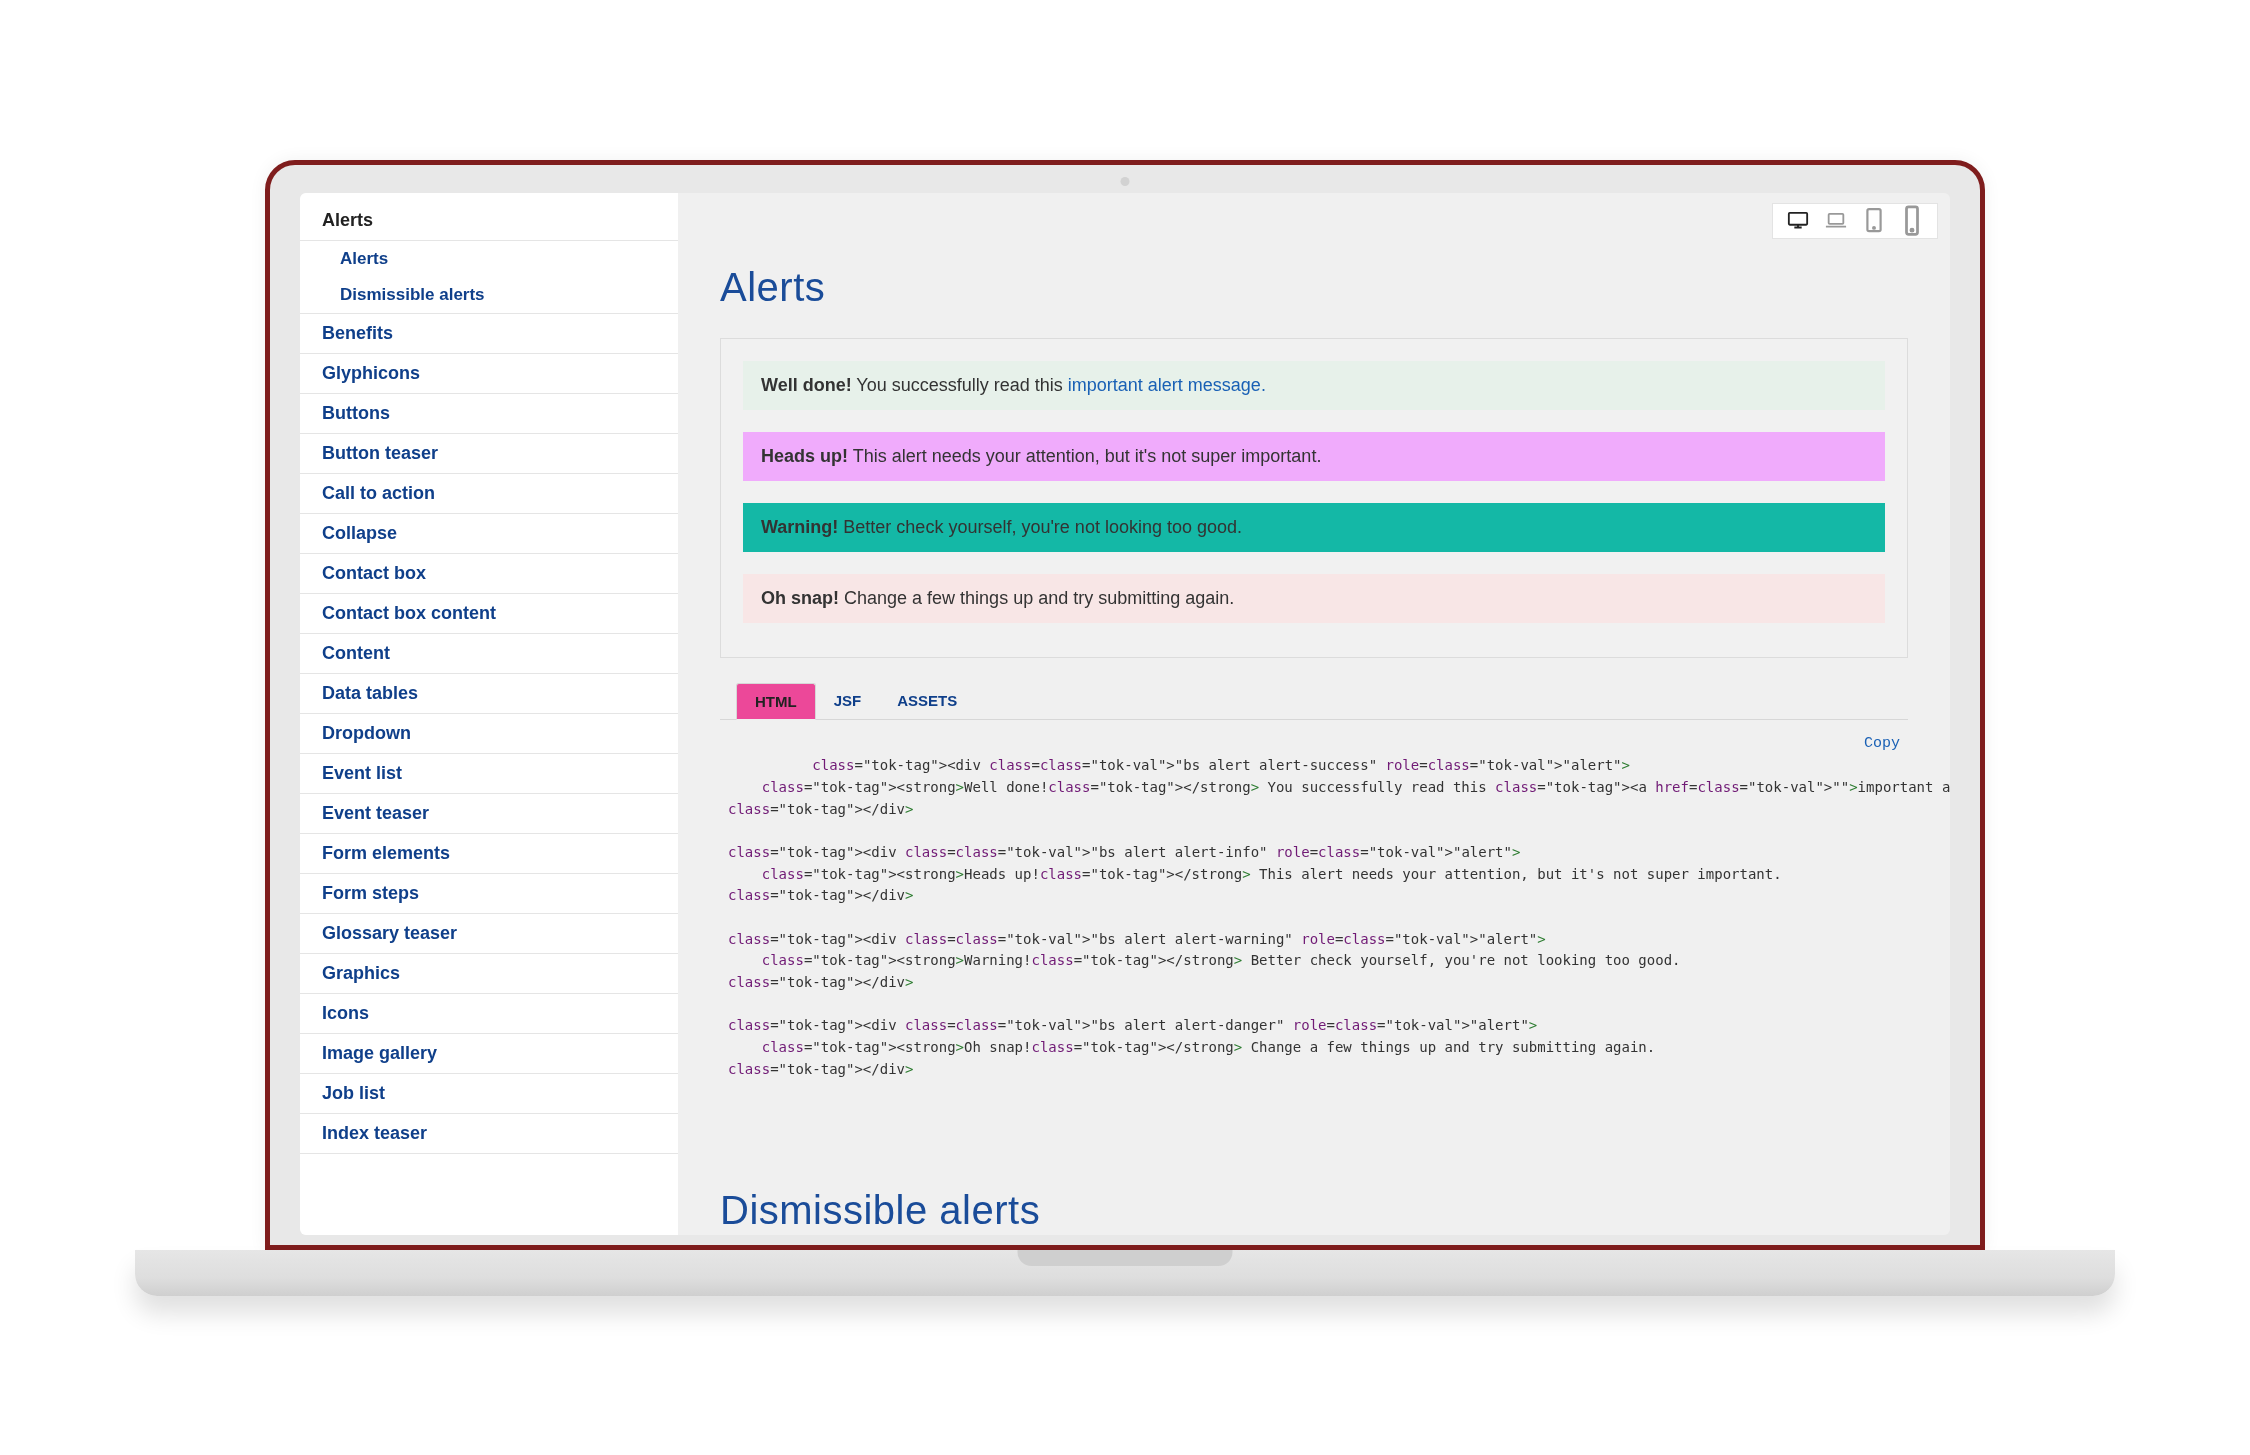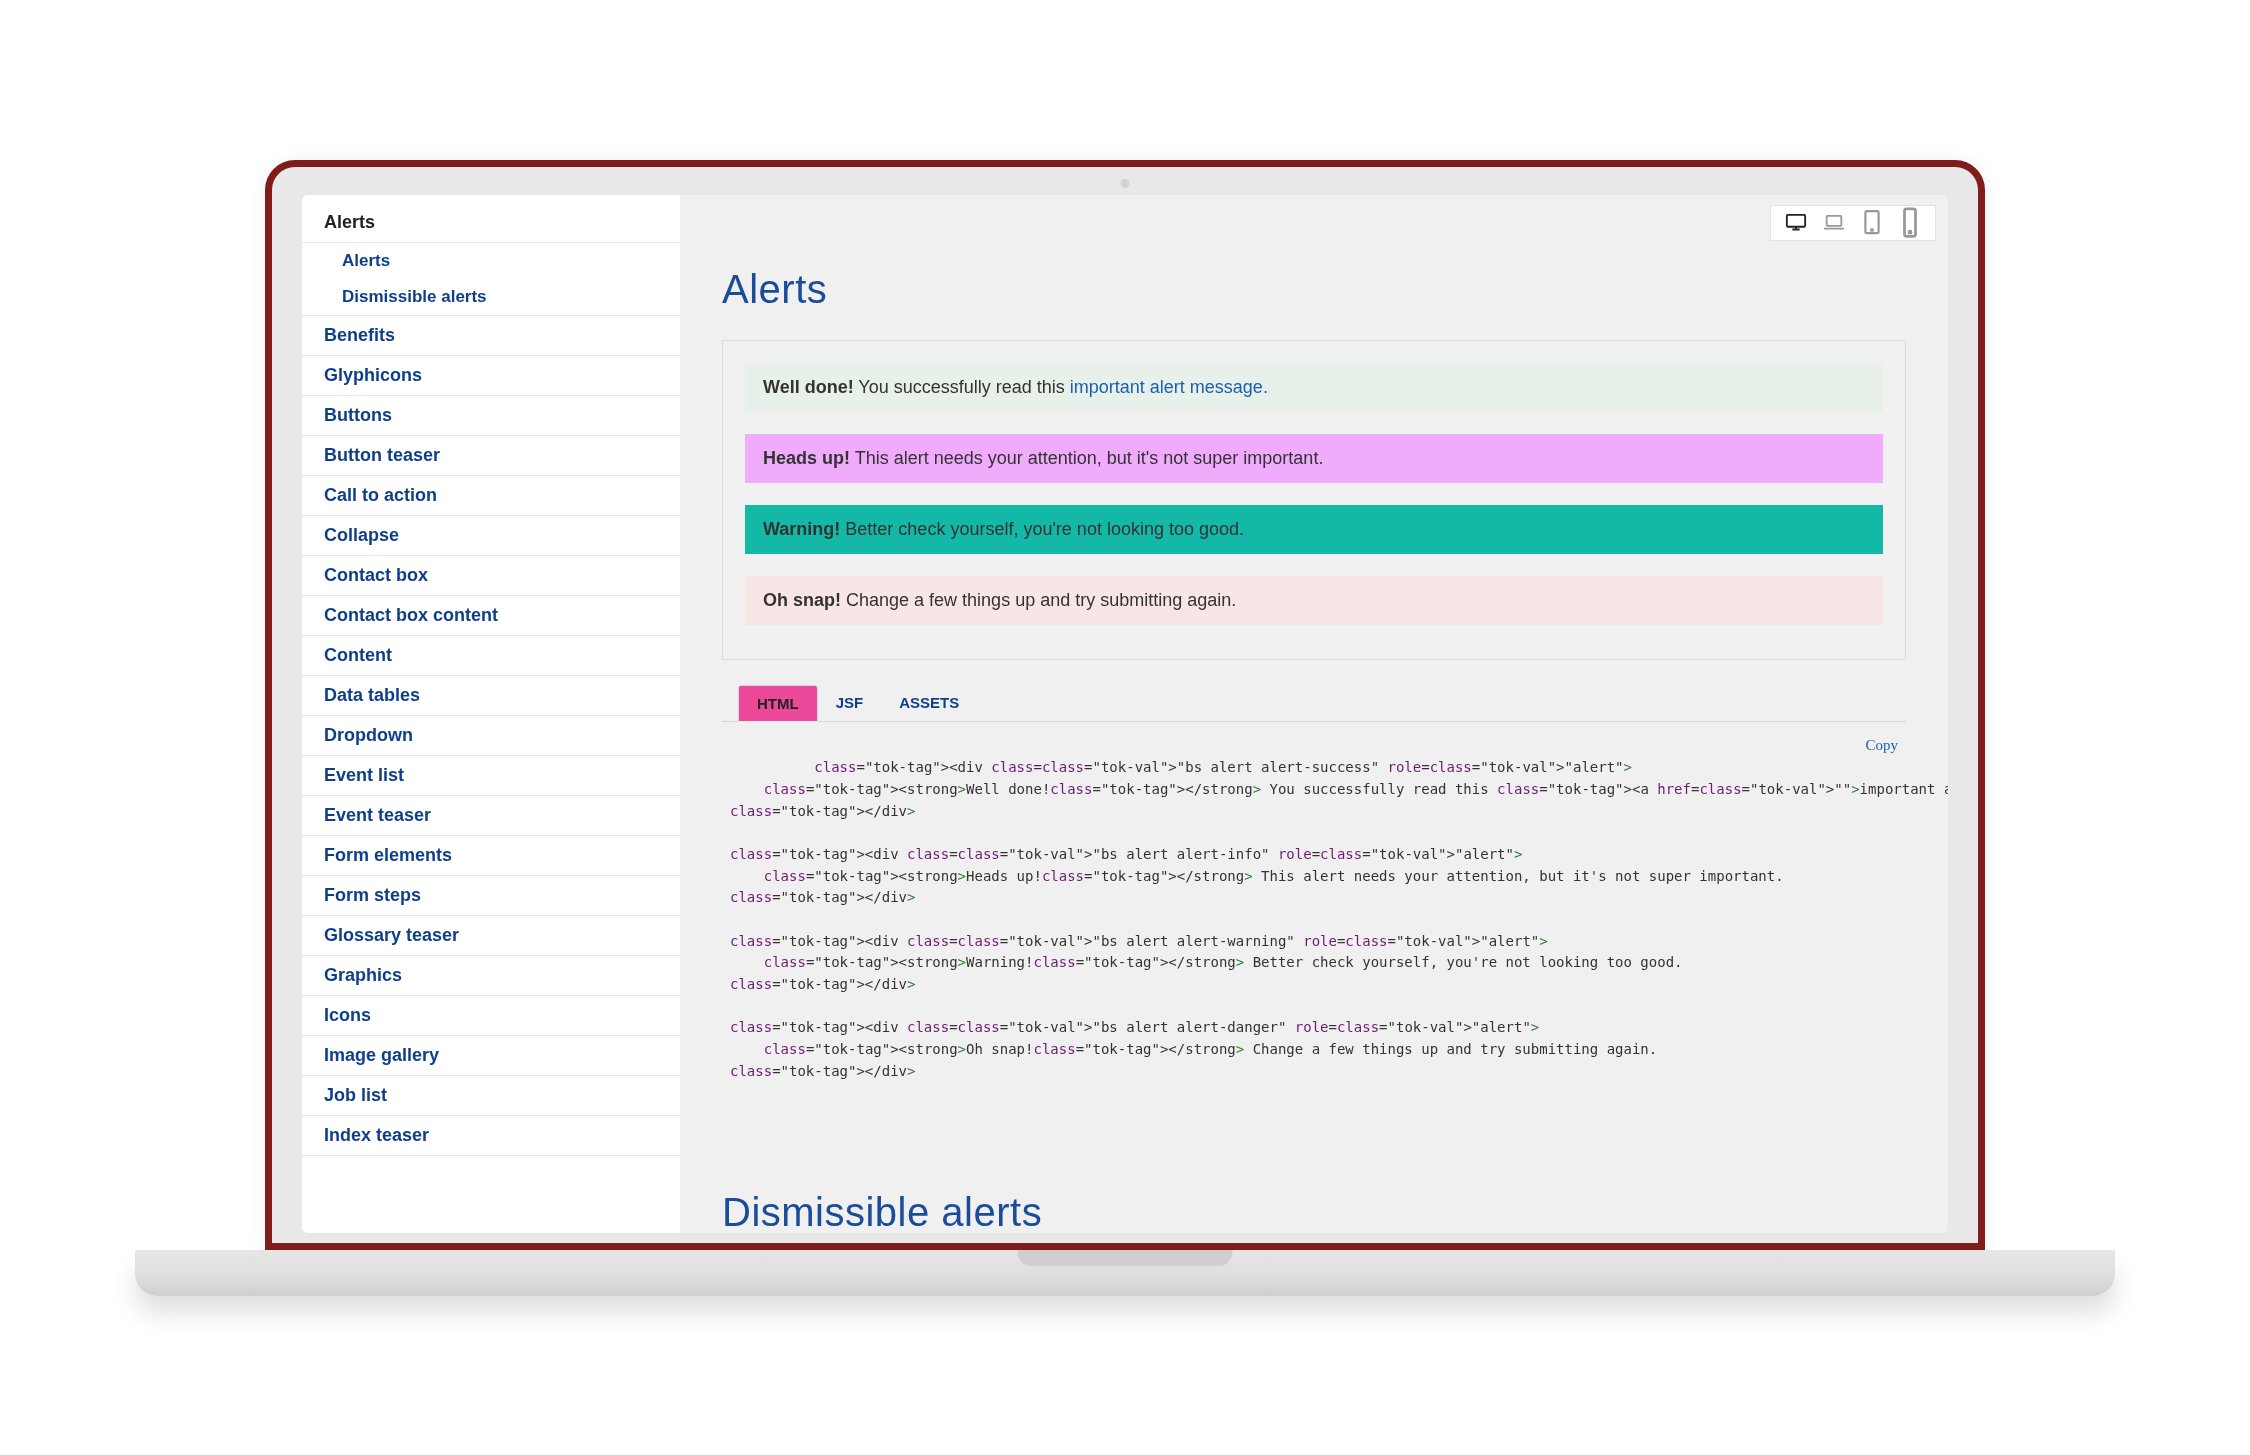--- a/index.html
+++ b/index.html
@@ -15,21 +15,21 @@
 
 
 .laptop-wrap {
   position: relative;
   width: 1720px;
 }
 .laptop-screen {
   width: 1720px;
   height: 1090px;
   background: #e8e8e8;
-  border: 7px solid #7f1d1d;
+  border: 5px solid #7f1d1d;
   border-radius: 30px 30px 0 0;
   padding: 28px 30px 10px 30px;
   box-shadow: 0 0 18px rgba(0,0,0,0.06);
   position: relative;
 }
 .laptop-camera {
   position: absolute;
   top: 12px;
   left: 50%;
   transform: translateX(-50%);
@@ -181,21 +181,21 @@
   padding: 14px 8px;
   white-space: pre;
   color: #333;
 }
 .copy-link {
   position: absolute;
   right: 8px;
   top: 12px;
   color: #1960b5;
   font-size: 15px;
-  font-family: Liberation Serif, serif;
+  font-family: Liberation Mono, monospace;
   cursor: pointer;
 }
 
 .tok-tag { color: #2e7d32; }
 .tok-attr { color: #701a75; }
 </style>
 </head>
 <body>
 
 <div class="laptop-wrap">

